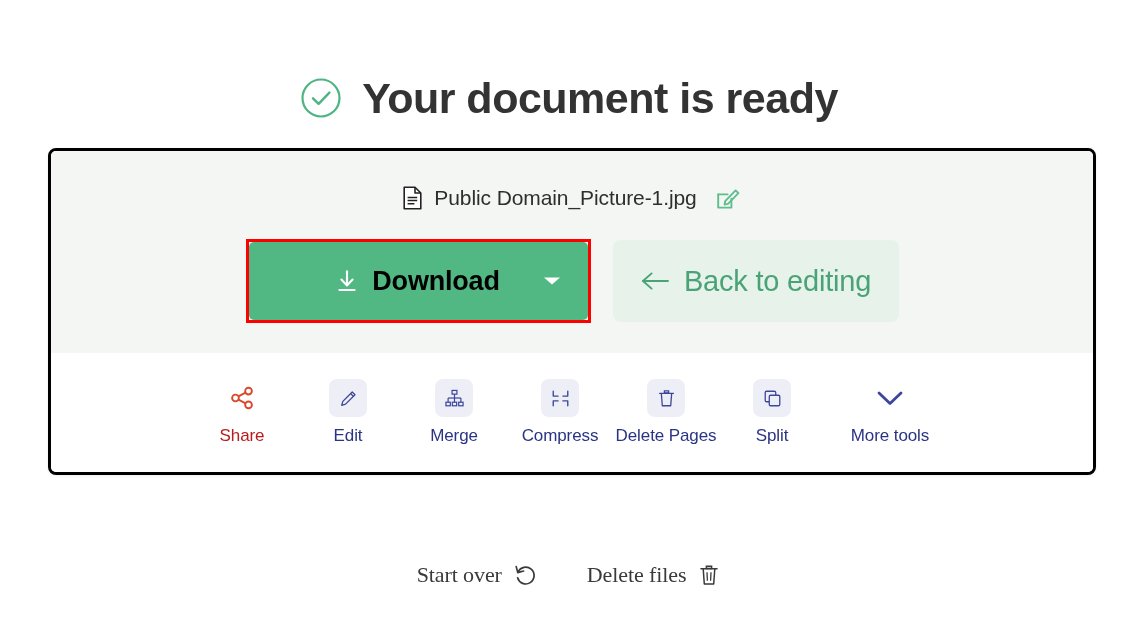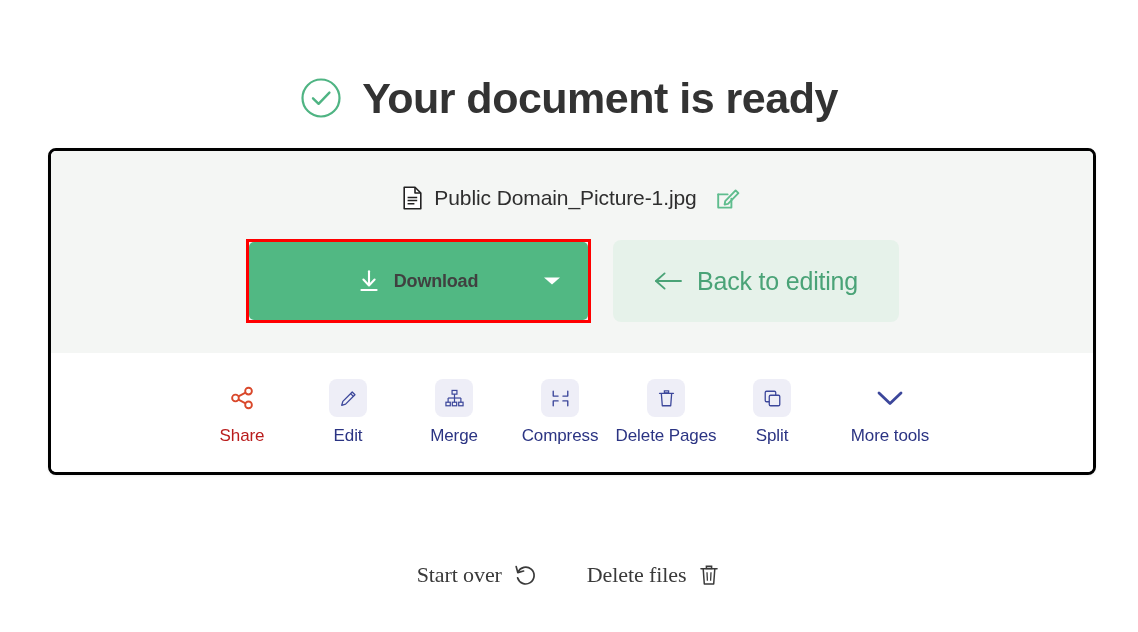--- a/index.html
+++ b/index.html
@@ -91,22 +91,22 @@
     border-radius: 5px;
     display: flex;
     align-items: center;
     justify-content: center;
     position: relative;
     cursor: pointer;
     font-family: "Liberation Sans", sans-serif;
   }
   .btn-download .dl-icon { width: 22px; height: 24px; margin-right: 14px; display:block; }
   .btn-download .dl-label {
-    color: #404040;
-    font-size: 18px;
+    color: #000000;
+    font-size: 27px;
     font-weight: 700;
     letter-spacing: -0.2px;
     line-height: 1;
   }
   .btn-download .caret {
     position: absolute;
     right: 28px;
     top: 50%;
     transform: translateY(-50%);
     width: 0; height: 0;
@@ -123,21 +123,21 @@
     display: flex;
     align-items: center;
     justify-content: center;
     gap: 14px;
     cursor: pointer;
     font-family: "Liberation Sans", sans-serif;
   }
   .btn-back .back-arrow { width: 30px; height: 22px; display:block; }
   .btn-back .back-label {
     color: #4aa377;
-    font-size: 25px;
+    font-size: 29px;
     letter-spacing: -0.2px;
     line-height: 1;
   }
 
   
   .tools {
     background: #ffffff;
     display: flex;
     justify-content: center;
     align-items: flex-start;

